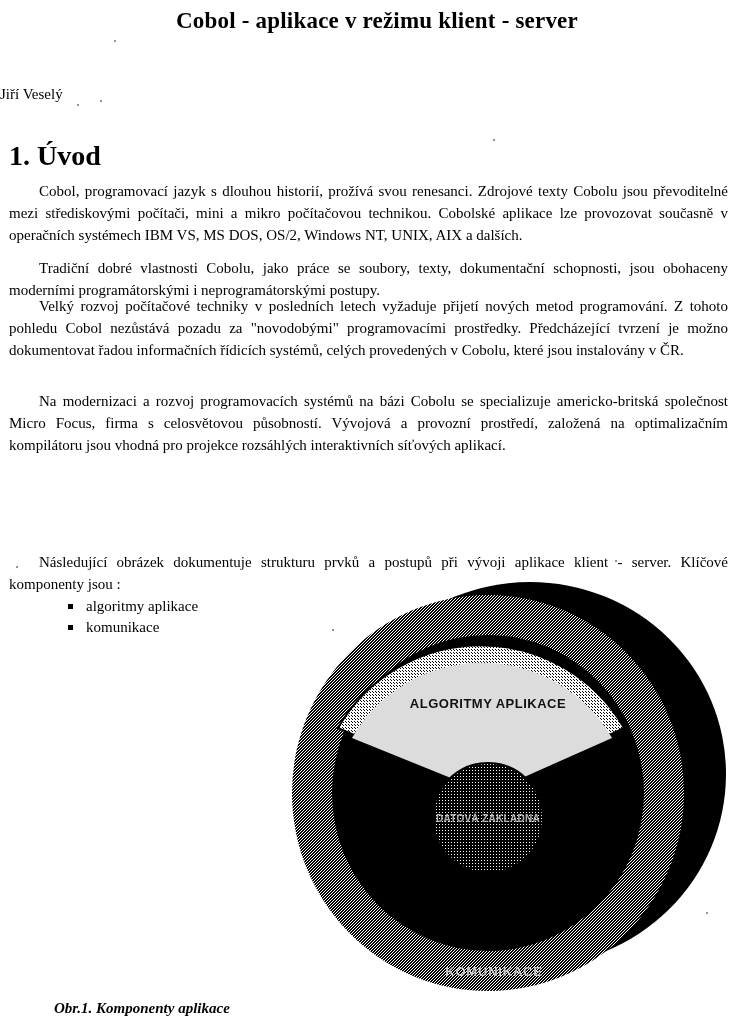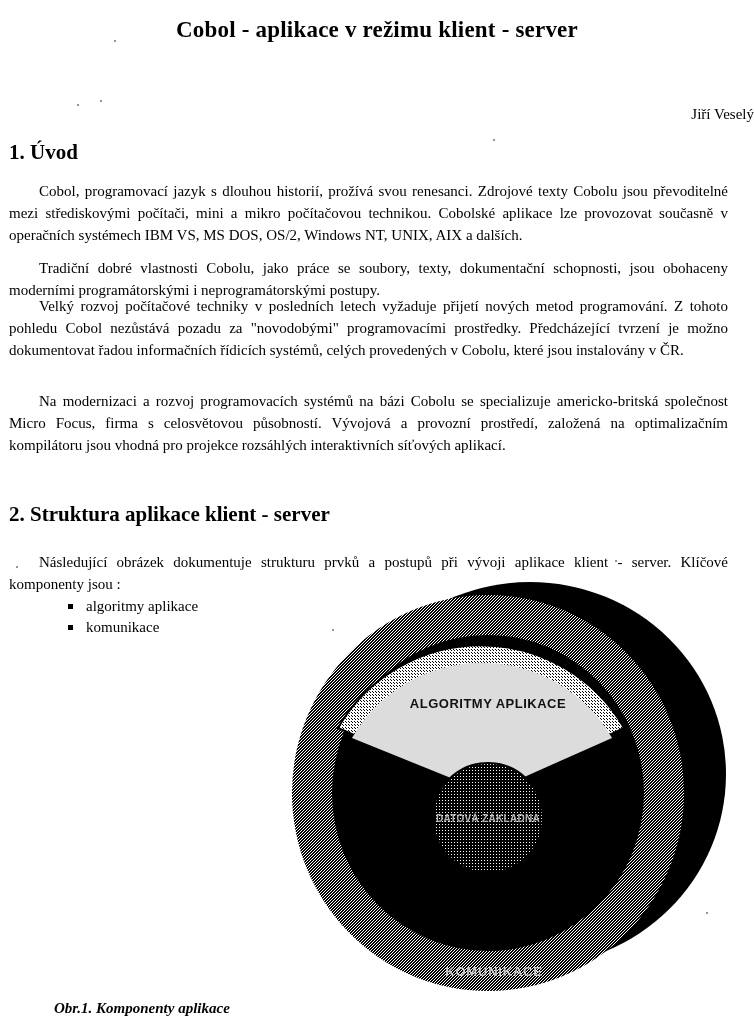--- a/index.html
+++ b/index.html
@@ -17,46 +17,45 @@
     width: 754px;
     height: 1024px;
     background: #ffffff;
     overflow: hidden;
   }
 
   
   .doc-title {
     position: absolute;
     left: 0;
-    top: 17px;
+    top: 8px;
     width: 754px;
     text-align: center;
     font-family: "Liberation Serif", "DejaVu Serif", serif;
     font-weight: bold;
     font-size: 23px;
     letter-spacing: 0.2px;
     white-space: nowrap;
   }
   .doc-author {
     position: absolute;
     left: 0;
     top: 86px;
     width: 754px;
-    text-align: right;
-    font-size: 15px;
-    margin-top: 20px;
+    text-align: left;
+    font-size: 15px;
   }
 
   
   .section-heading {
     position: absolute;
     left: 9px;
     font-family: "Liberation Serif", "DejaVu Serif", serif;
     font-weight: bold;
-    font-size: 21px;
+    font-size: 28px;
     white-space: nowrap;
   }
   .h-intro  { top: 140px; }
   .h-struct { top: 502px; }
 
   
   .para {
     position: absolute;
     left: 9px;
     width: 719px;
@@ -140,21 +139,20 @@
   <div class="section-heading h-intro">1. Úvod</div>
 
   <div class="para p1">Cobol, programovací jazyk s dlouhou historií, prožívá svou renesanci. Zdrojové texty Cobolu jsou převoditelné mezi střediskovými počítači, mini a mikro počítačovou technikou. Cobolské aplikace lze provozovat současně v operačních systémech IBM VS, MS DOS, OS/2, Windows NT, UNIX, AIX a dalších.</div>
 
   <div class="para p3">Velký rozvoj počítačové techniky v posledních letech vyžaduje přijetí nových metod programování. Z tohoto pohledu Cobol nezůstává pozadu za "novodobými" programovacími prostředky. Předcházející tvrzení je možno dokumentovat řadou informačních řídicích systémů, celých provedených v Cobolu, které jsou instalovány v ČR.</div>
 
   <div class="para p2">Tradiční dobré vlastnosti Cobolu, jako práce se soubory, texty, dokumentační schopnosti, jsou obohaceny moderními programátorskými i neprogramátorskými postupy.</div>
 
   <div class="para p4">Na modernizaci a rozvoj programovacích systémů na bázi Cobolu se specializuje americko-britská společnost Micro Focus, firma s celosvětovou působností. Vývojová a provozní prostředí, založená na optimalizačním kompilátoru jsou vhodná pro projekce rozsáhlých interaktivních síťových aplikací.</div>
 
-  <div class="section-heading h-struct">2. Struktura aplikace klient - server</div>
 
   <div class="para p5">Následující obrázek dokumentuje strukturu prvků a postupů při vývoji aplikace klient - server. Klíčové komponenty jsou :</div>
 
   <ul class="bullets">
     <li>
       <span class="sq"></span>
       <span>algoritmy aplikace</span>
     </li>
     <li>
       <span class="sq"></span>

